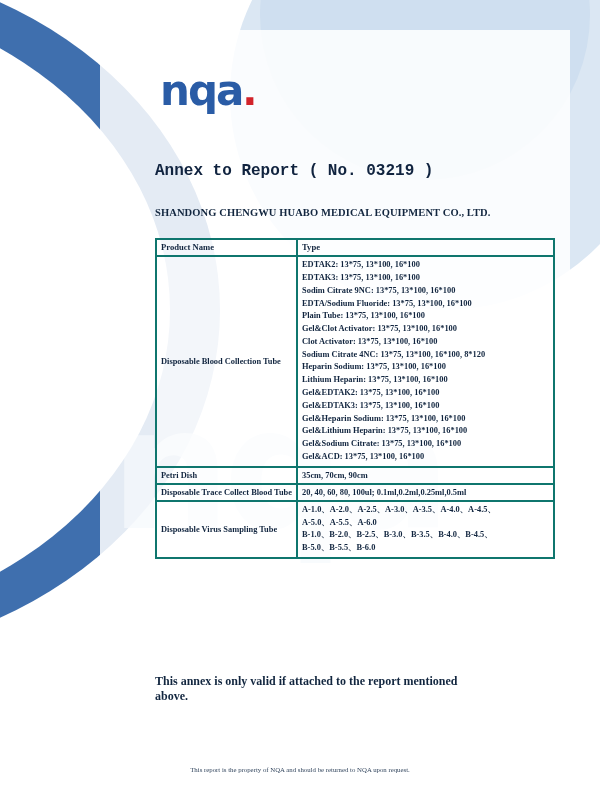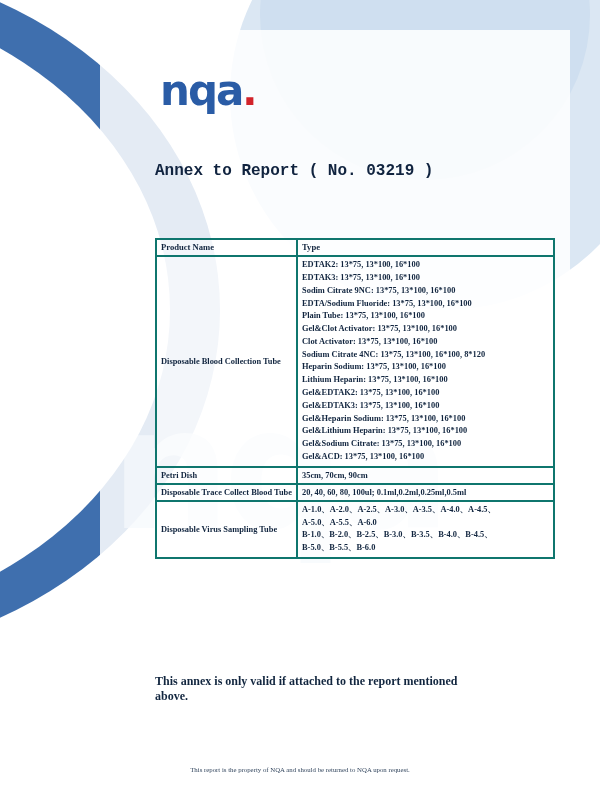--- a/index.html
+++ b/index.html
@@ -223,20 +223,21 @@
   <div class="bg-bottom-band"></div>
 
   <div class="sheet"></div>
 
   <div class="content">
 
     <div class="logo"><span>nqa</span><span class="dot">.</span></div>
 
     <div class="doc-title">Annex to Report ( No. 03219 )</div>
 
+    <div class="company">SHANDONG CHENGWU HUABO MEDICAL EQUIPMENT CO., LTD.</div>
 
     <table class="spec">
       <thead>
         <tr>
           <th class="col-name">Product Name</th>
           <th class="col-type">Type</th>
         </tr>
       </thead>
       <tbody>
         <tr>

